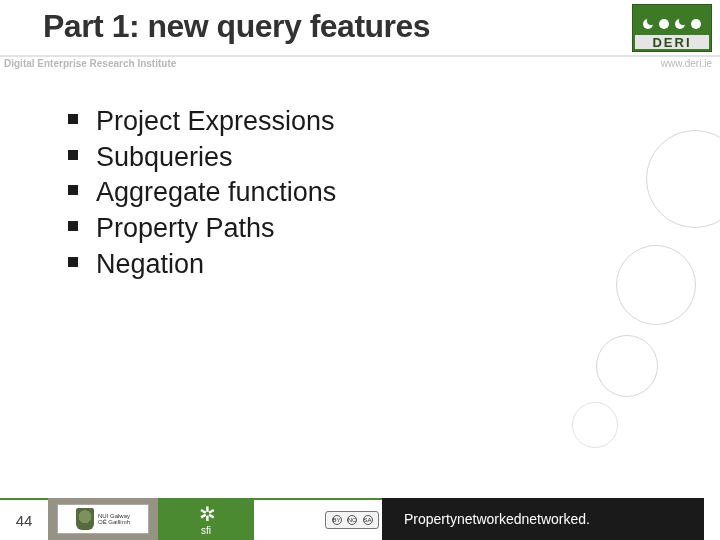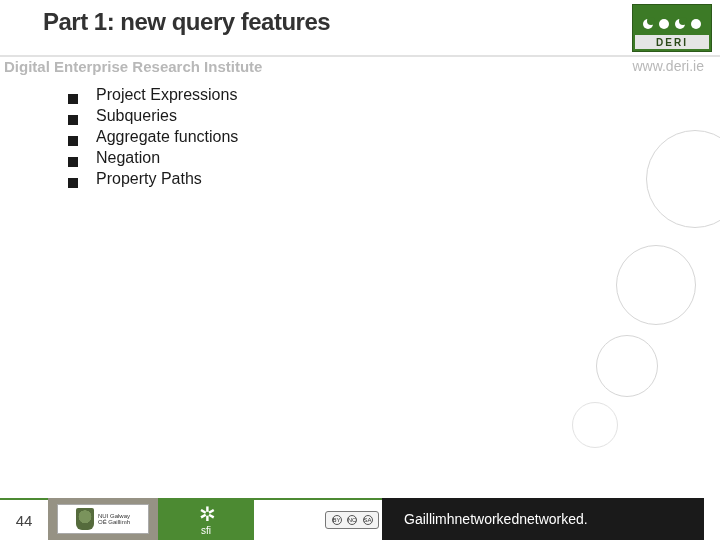--- a/index.html
+++ b/index.html
@@ -1,48 +1,48 @@
 <!DOCTYPE html>
 <html><head>
 <meta charset="utf-8">
 <style>
   * { box-sizing: border-box; margin: 0; padding: 0; }
   html, body { width: 720px; height: 540px; font-family: "Trebuchet MS", "Lucida Sans", Verdana, sans-serif; background: #fff; }
   .slide { position: relative; width: 720px; height: 540px; background: #fff; overflow: hidden; }
 
   .title {
     position: absolute; left: 43px; top: 8px;
-    font-size: 24px; font-weight: 700; color: #323232;
+    font-size: 32px; font-weight: 700; color: #323232;
     letter-spacing: -0.5px;
   }
 
   .logo {
     position: absolute; top: 4px; right: 8px;
     width: 80px; height: 48px;
     background: #3c7a26; border: 1px solid #2c5a1a;
     display: flex; flex-direction: column; justify-content: flex-end; align-items: center;
     padding: 2px;
   }
   .logo .dots { display: flex; gap: 6px; margin-top: 4px; }
   .logo .dot { width: 10px; height: 10px; border-radius: 50%; background: #fff; position: relative; }
   .logo .dot.cut::after { content:""; position:absolute; right:-2px; top:-2px; width:8px; height:8px; background:#3c7a26; border-radius:50%;}
   .logo .bar { width: 100%; height: 14px; background: #e5e5e5; margin-top: 6px; display:flex; align-items:center; justify-content:center; }
-  .logo .bar span { font-size: 10px; font-weight: 700; letter-spacing: 2px; color: #2c4a1a; }
+  .logo .bar span { font-size: 13px; font-weight: 700; letter-spacing: 2px; color: #2c4a1a; }
 
   .divider {
     position: absolute; left: 0; top: 55px; right: 0;
     height: 2px; background: #e2e2e2;
   }
 
-  .inst { position: absolute; left: 4px; top: 58px; font-size: 15px; font-weight: 700; color: #b8b8b8; letter-spacing: 0; }
-  .url  { position: absolute; right: 16px; top: 58px; font-size: 14px; font-weight: 400; color: #b8b8b8; }
+  .inst { position: absolute; left: 4px; top: 58px; font-size: 10px; font-weight: 700; color: #b8b8b8; letter-spacing: 0; }
+  .url  { position: absolute; right: 8px; top: 58px; font-size: 10px; font-weight: 400; color: #b8b8b8; }
 
   .content {
-    position: absolute; left: 68px; top: 84px;
-    font-size: 16px; color: #1a1a1a;
+    position: absolute; left: 68px; top: 104px;
+    font-size: 27px; color: #1a1a1a;
   }
   .content li {
     list-style: none; position: relative; padding-left: 28px; line-height: 1.32;
   }
   .content li::before {
     content: ""; position: absolute; left: 0; top: 10px;
     width: 10px; height: 10px; background: #1a1a1a;
   }
 
   .circ { position: absolute; border: 1.5px solid #d6d6d6; border-radius: 50%; background: transparent; }
@@ -107,22 +107,22 @@
   </div>
 
   <div class="divider"></div>
   <div class="inst">Digital Enterprise Research Institute</div>
   <div class="url">www.deri.ie</div>
 
   <ul class="content">
     <li>Project Expressions</li>
     <li>Subqueries</li>
     <li>Aggregate functions</li>
+    <li>Property Paths</li>
     <li>Negation</li>
-    <li>Property Paths</li>
   </ul>
 
   <div class="circ c1"></div>
   <div class="circ c2"></div>
   <div class="circ c3"></div>
   <div class="circ c4"></div>
 
   <div class="footer">
     <div class="seg pg">44</div>
     <div class="seg nui">
@@ -142,19 +142,19 @@
     </div>
     <div class="seg gap"></div>
     <div class="seg cc">
       <div class="cc-badge">
         <span class="o">BY</span>
         <span class="o">NC</span>
         <span class="o">SA</span>
       </div>
     </div>
     <div class="seg tag">
-      <span>Gaillimh </span>
+      <span>Property </span>
       <span class="net">networked</span>
       <span> networked.</span>
     </div>
   </div>
 
 </div>
 
 </body></html>

